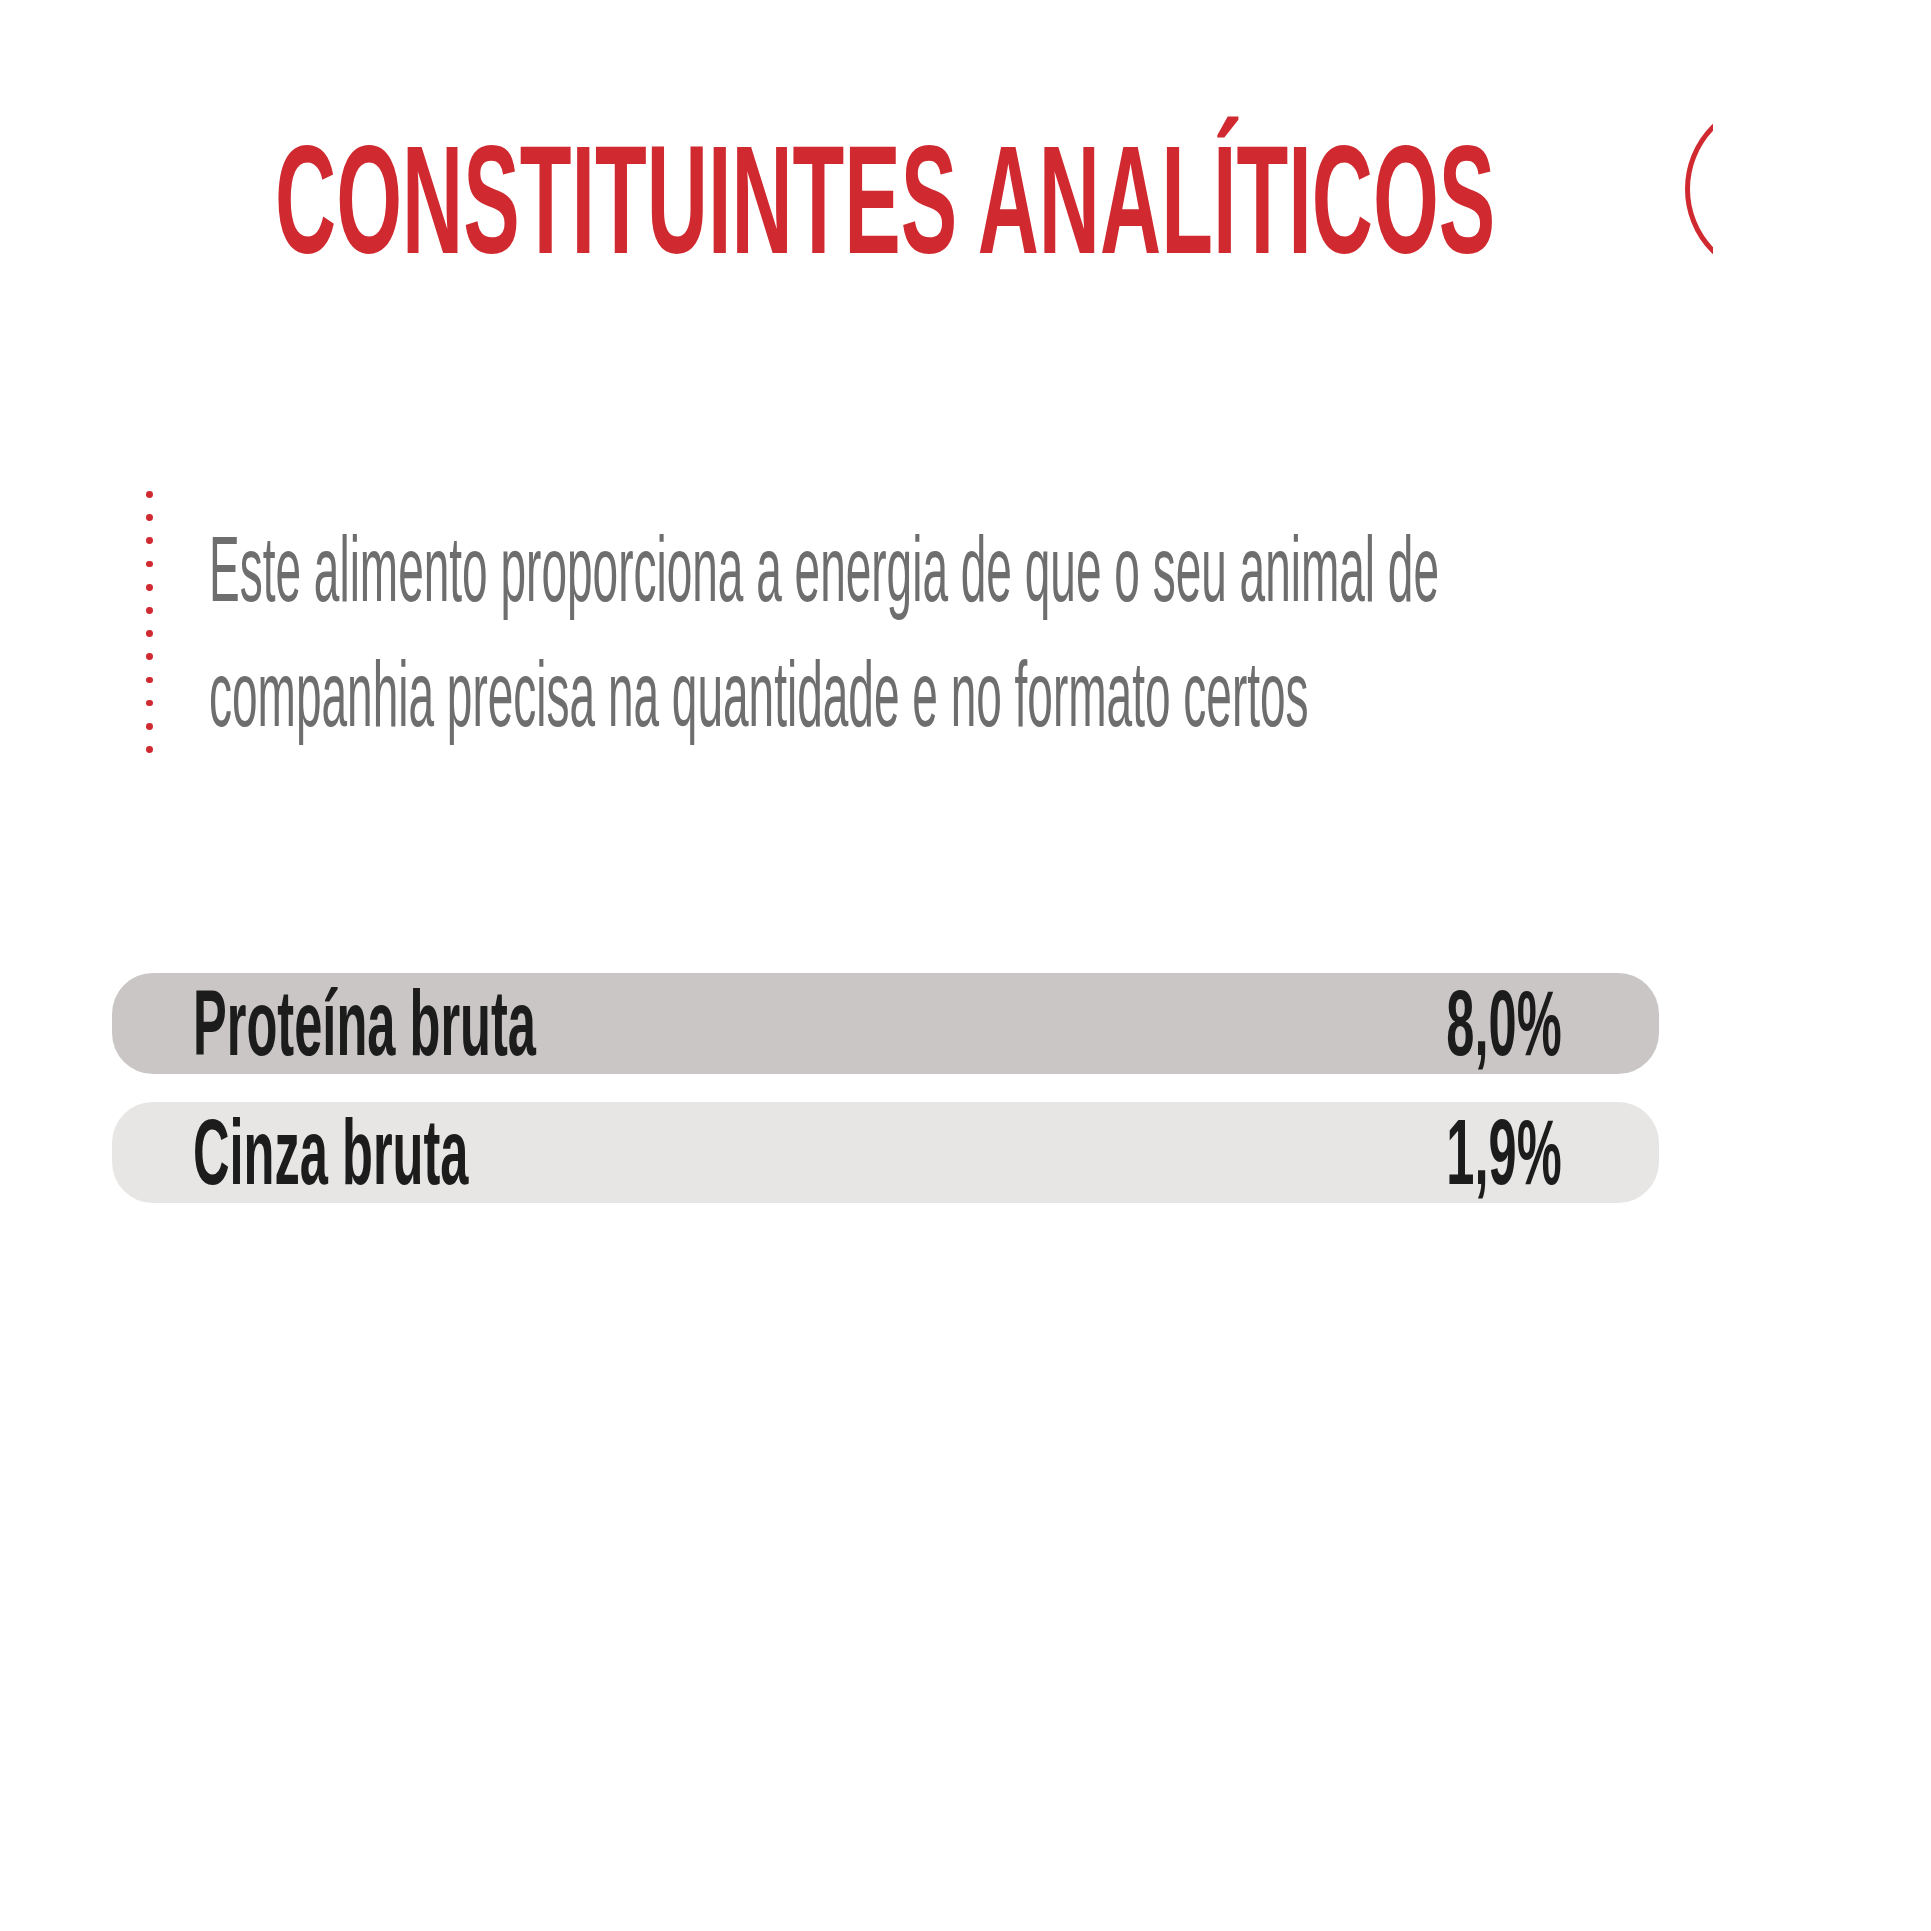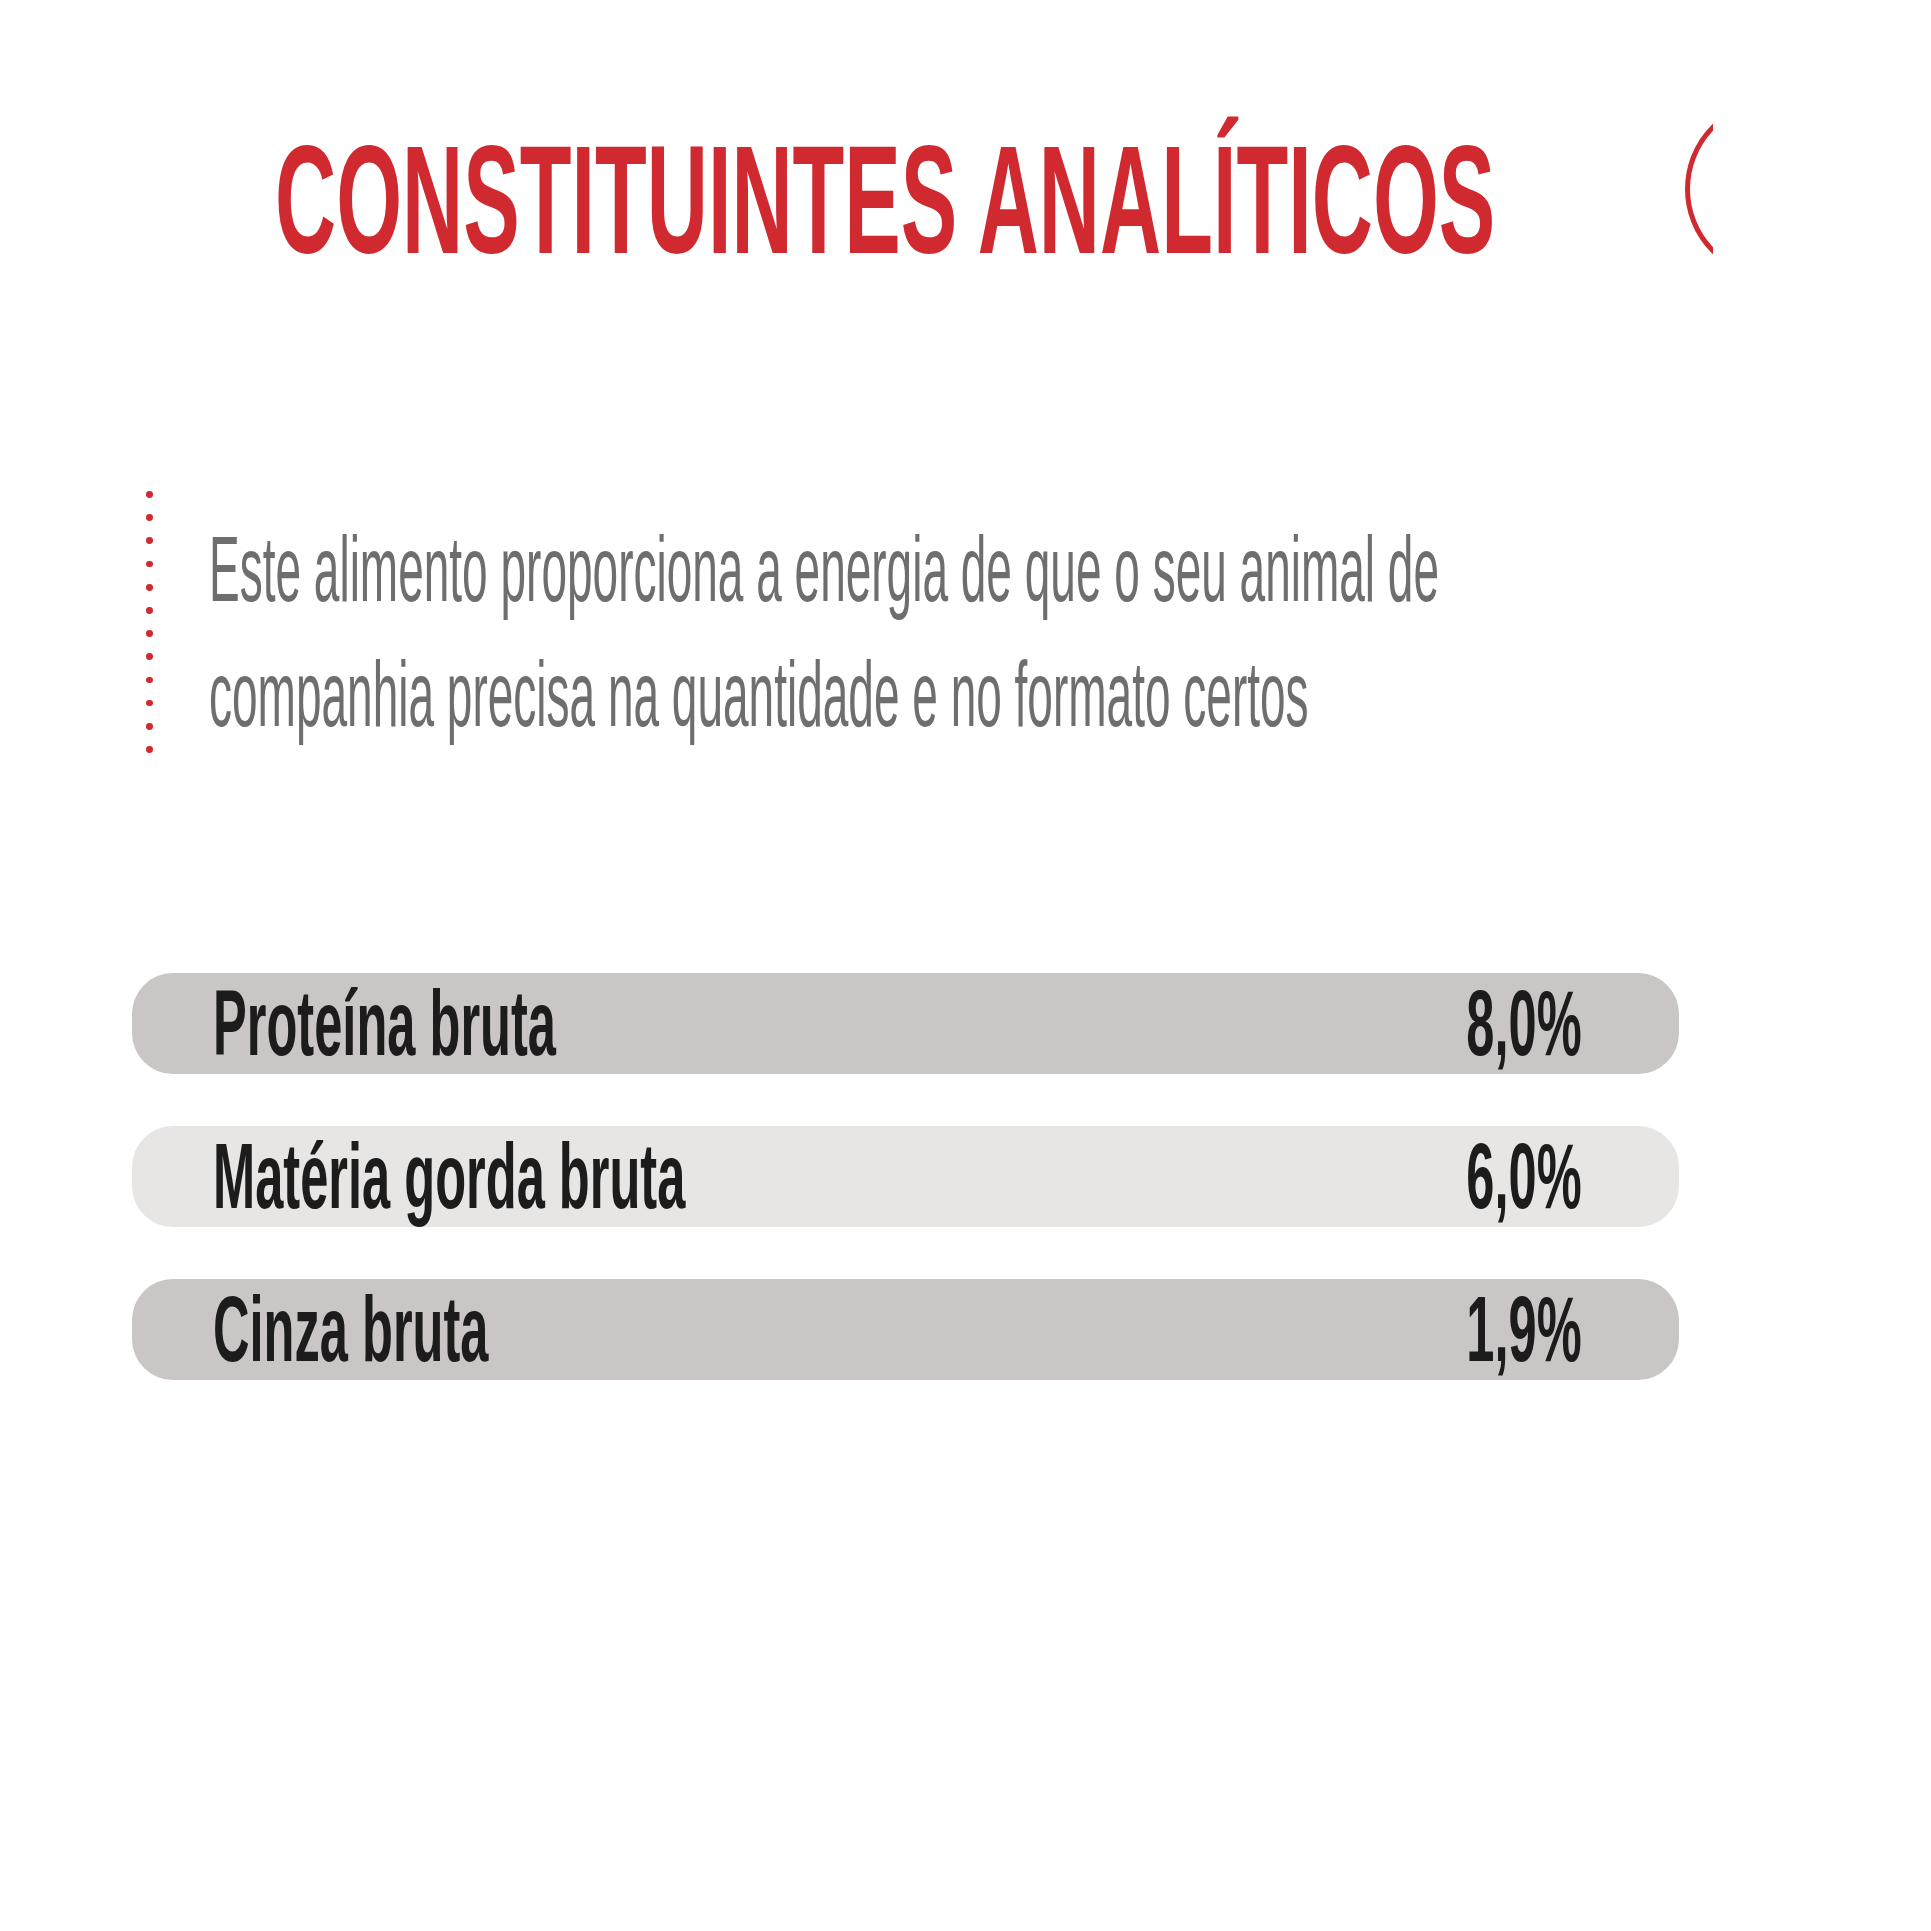--- a/index.html
+++ b/index.html
@@ -63,23 +63,23 @@
     left:209px;top:507px;
     font-size:92px;
     color:#6f6e6e;
     font-weight:normal;
   }
   .intro .line{display:block;line-height:125px;height:125px;}
   .intro .cond{transform:scaleX(0.50);}
   
   .table{
     position:absolute;
-    left:132px;top:973px;
+    left:112px;top:973px;
     width:1547px;
-    display:flex;flex-direction:column;gap:52px;
+    display:flex;flex-direction:column;gap:28px;
   }
   .row{
     height:101px;
     border-radius:41px;
     display:flex;align-items:center;justify-content:space-between;
     padding:0 97px 0 81px;
     box-sizing:border-box;
     font-size:92px;font-weight:bold;color:#1c1c1c;
   }
   .row:nth-child(odd){background:#c9c6c5;}
@@ -142,23 +142,19 @@
       <span class="cond">companhia precisa na quantidade e no formato certos</span>
     </span>
   </div>
 
   <div class="table">
     <div class="row">
       <span class="label cond">Proteína bruta</span>
       <span class="value cond">8,0%</span>
     </div>
     <div class="row">
-      <span class="label cond">Matéria gorda bruta</span>
-      <span class="value cond">6,0%</span>
-    </div>
-    <div class="row">
       <span class="label cond">Cinza bruta</span>
       <span class="value cond">1,9%</span>
     </div>
   </div>
 
 </div>
 
 
 </body></html>

